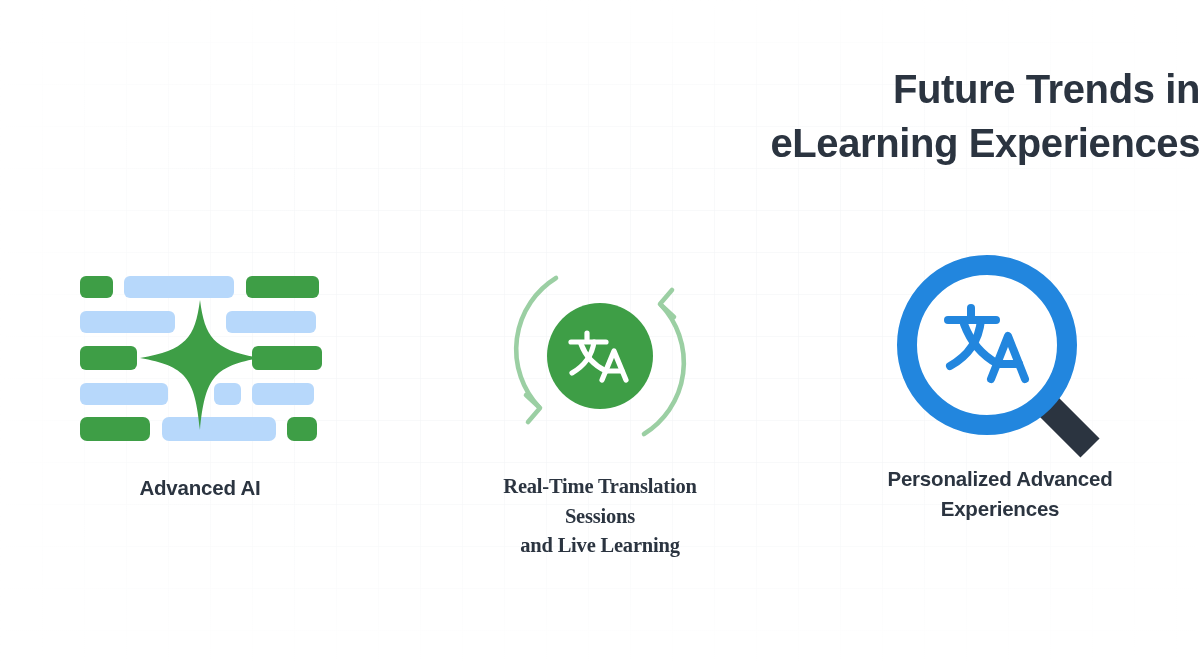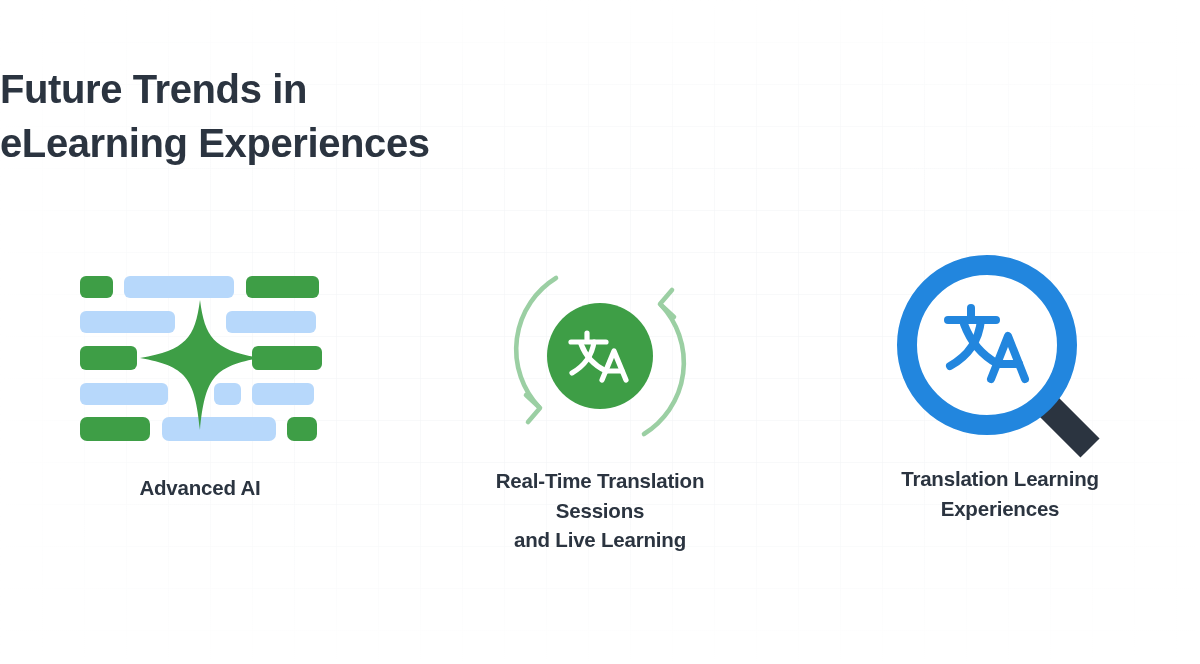--- a/index.html
+++ b/index.html
@@ -30,21 +30,21 @@
     width: 1200px;
     height: 664px;
   }
 
   
   #title {
     position: absolute;
     top: 62px;
     left: 0;
     width: 1200px;
-    text-align: left;
+    text-align: right;
     color: #2b3440;
     font-size: 40px;
     line-height: 54px;
     font-weight: 700;
     letter-spacing: -0.4px;
   }
   #title .tline { display: block; }
 
   
   #columns {
@@ -74,21 +74,21 @@
     font-weight: 700;
     text-align: center;
     letter-spacing: -0.2px;
     max-width: 270px;
   }
   .cap-line { display: block; }
 
   
   #col-advanced-ai .icon-slot { padding-bottom: 8px; }
   #col-advanced-ai .caption { margin-top: 2px; }
-  #col-realtime .caption { margin-top: 3px; }
+  #col-realtime .caption { margin-top: 9px; font-family: Liberation Serif, serif; }
   #col-personalized .caption { margin-top: 1px; }
 </style>
 </head>
 <body>
 
 <svg id="grid-bg" width="1200" height="664" viewBox="0 0 1200 664" xmlns="http://www.w3.org/2000/svg" aria-hidden="true">
   <defs>
     <pattern id="gridPattern" width="42" height="42" patternUnits="userSpaceOnUse">
       <path d="M 42 0 L 0 0 0 42" fill="none" stroke="#f2f4f6" stroke-width="1.1"></path>
     </pattern>
@@ -221,19 +221,19 @@
 
             <path d="M 74 76 C 81 95, 93 108, 108 116"></path>
           </g>
           <g fill="none" stroke="#2286de" stroke-width="8" stroke-linecap="round" stroke-linejoin="round">
             <path d="M 101 131 L 118 88 L 135 131"></path>
             <path d="M 107 116 L 129 116"></path>
           </g>
         </svg>
       </div>
       <div class="caption">
-        <span class="cap-line">Translation Learning</span>
+        <span class="cap-line">Personalized Advanced</span>
         <span class="cap-line">Experiences</span>
       </div>
     </div>
 
   </div>
 </div>
 
 </body></html>

